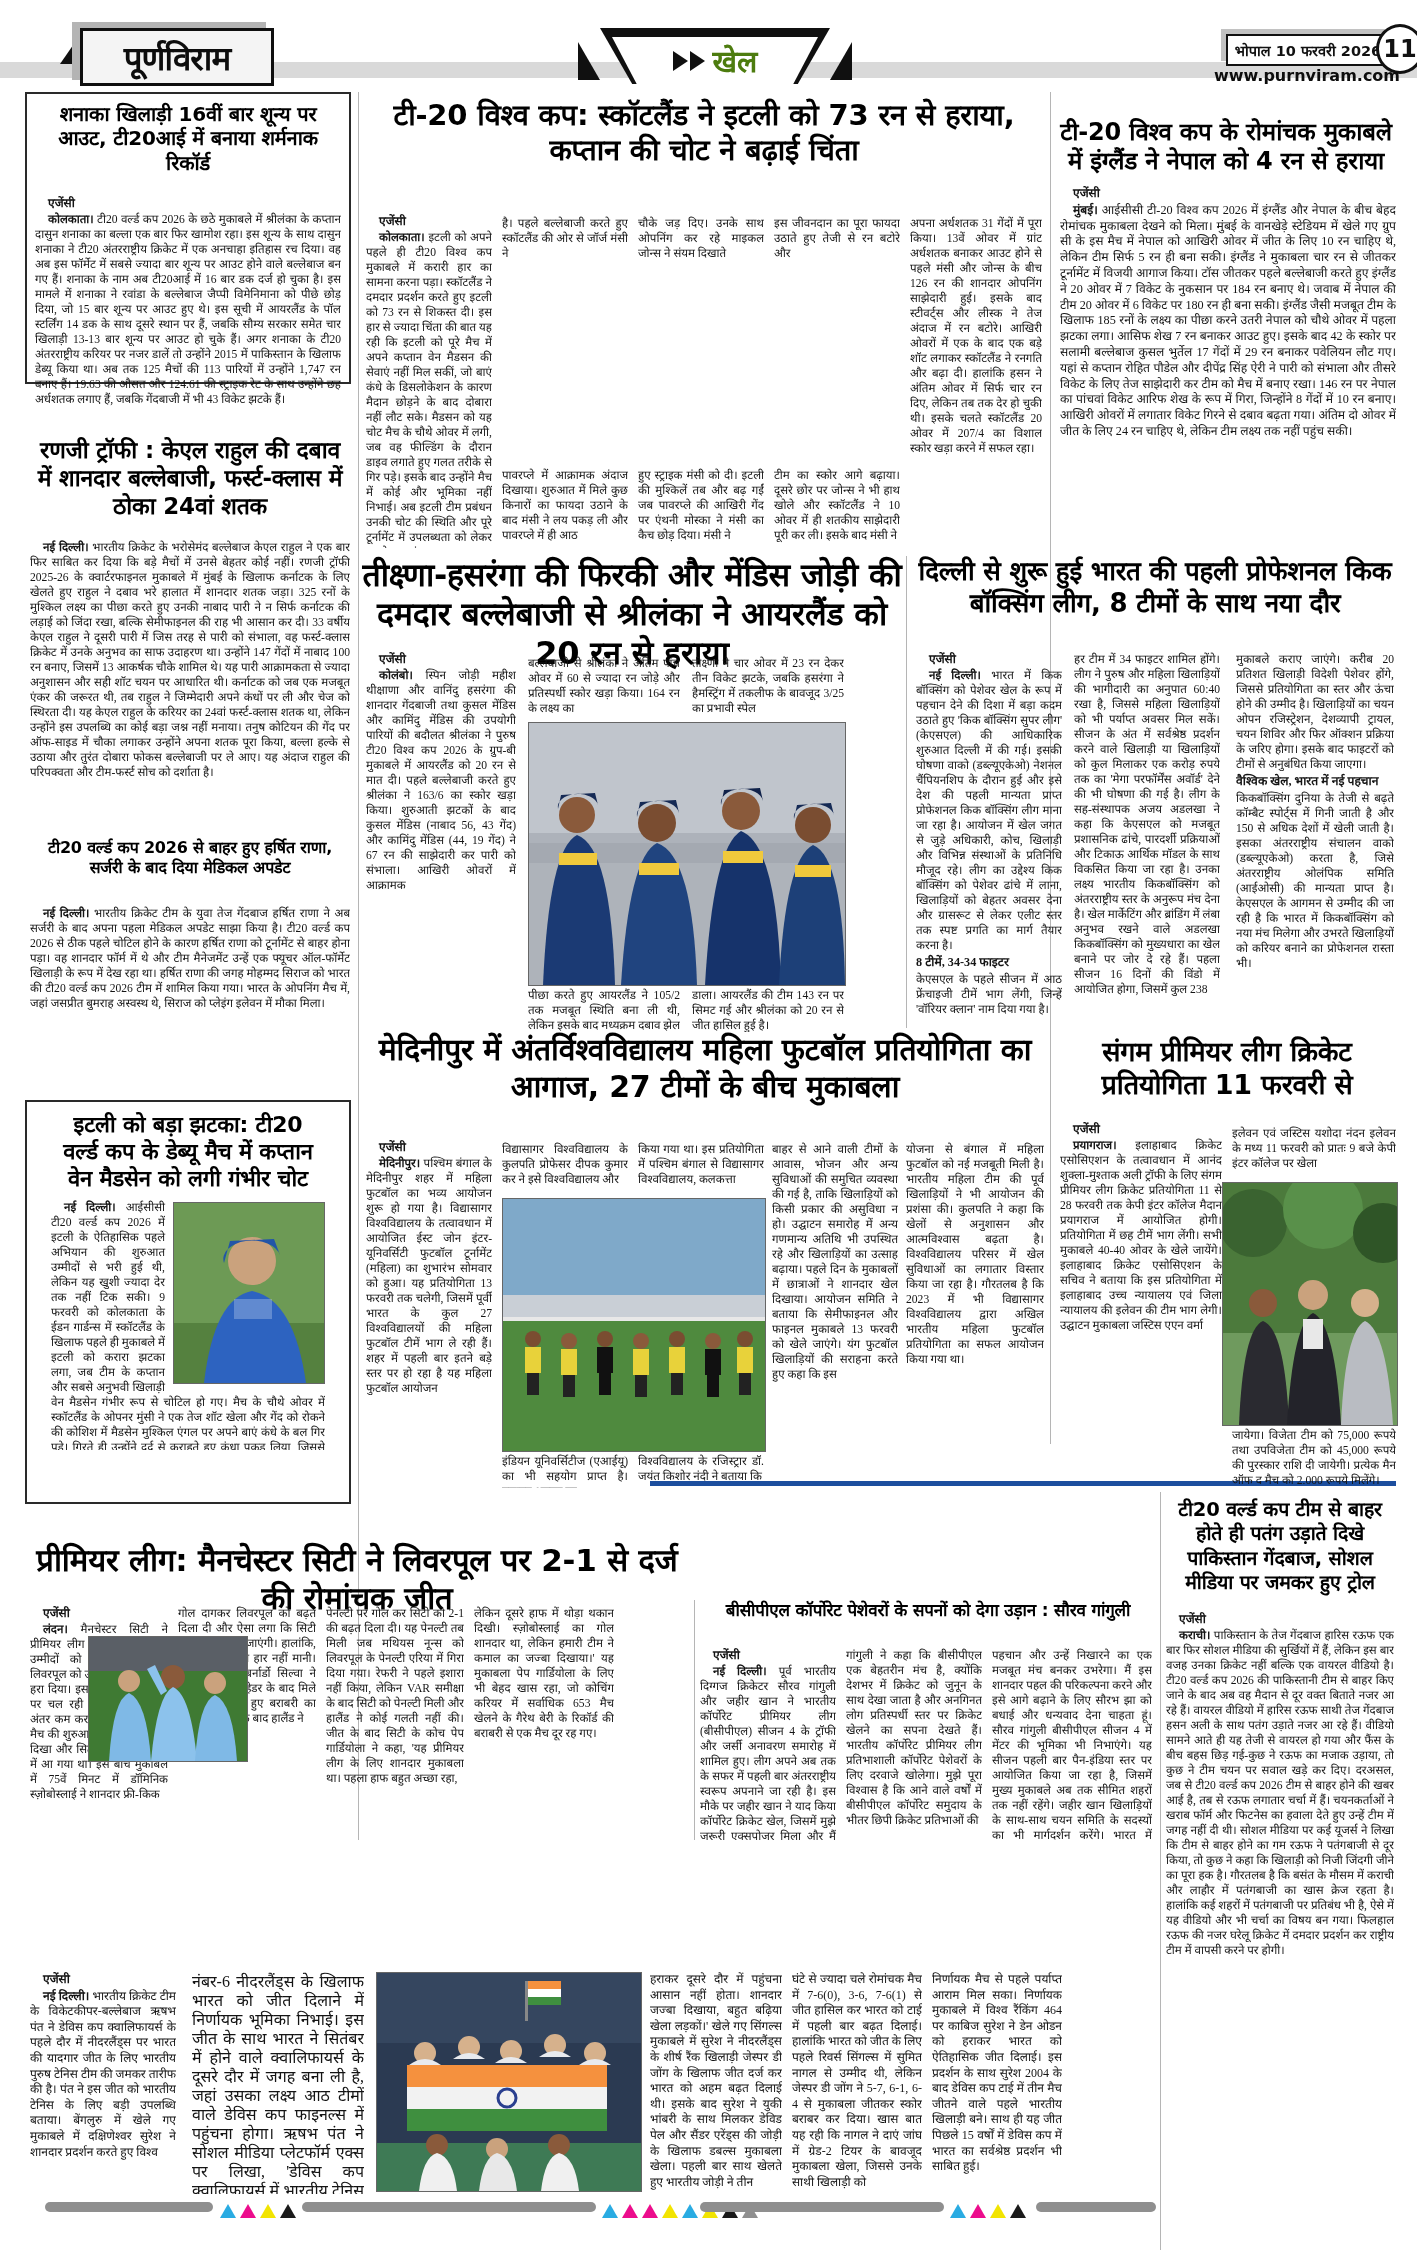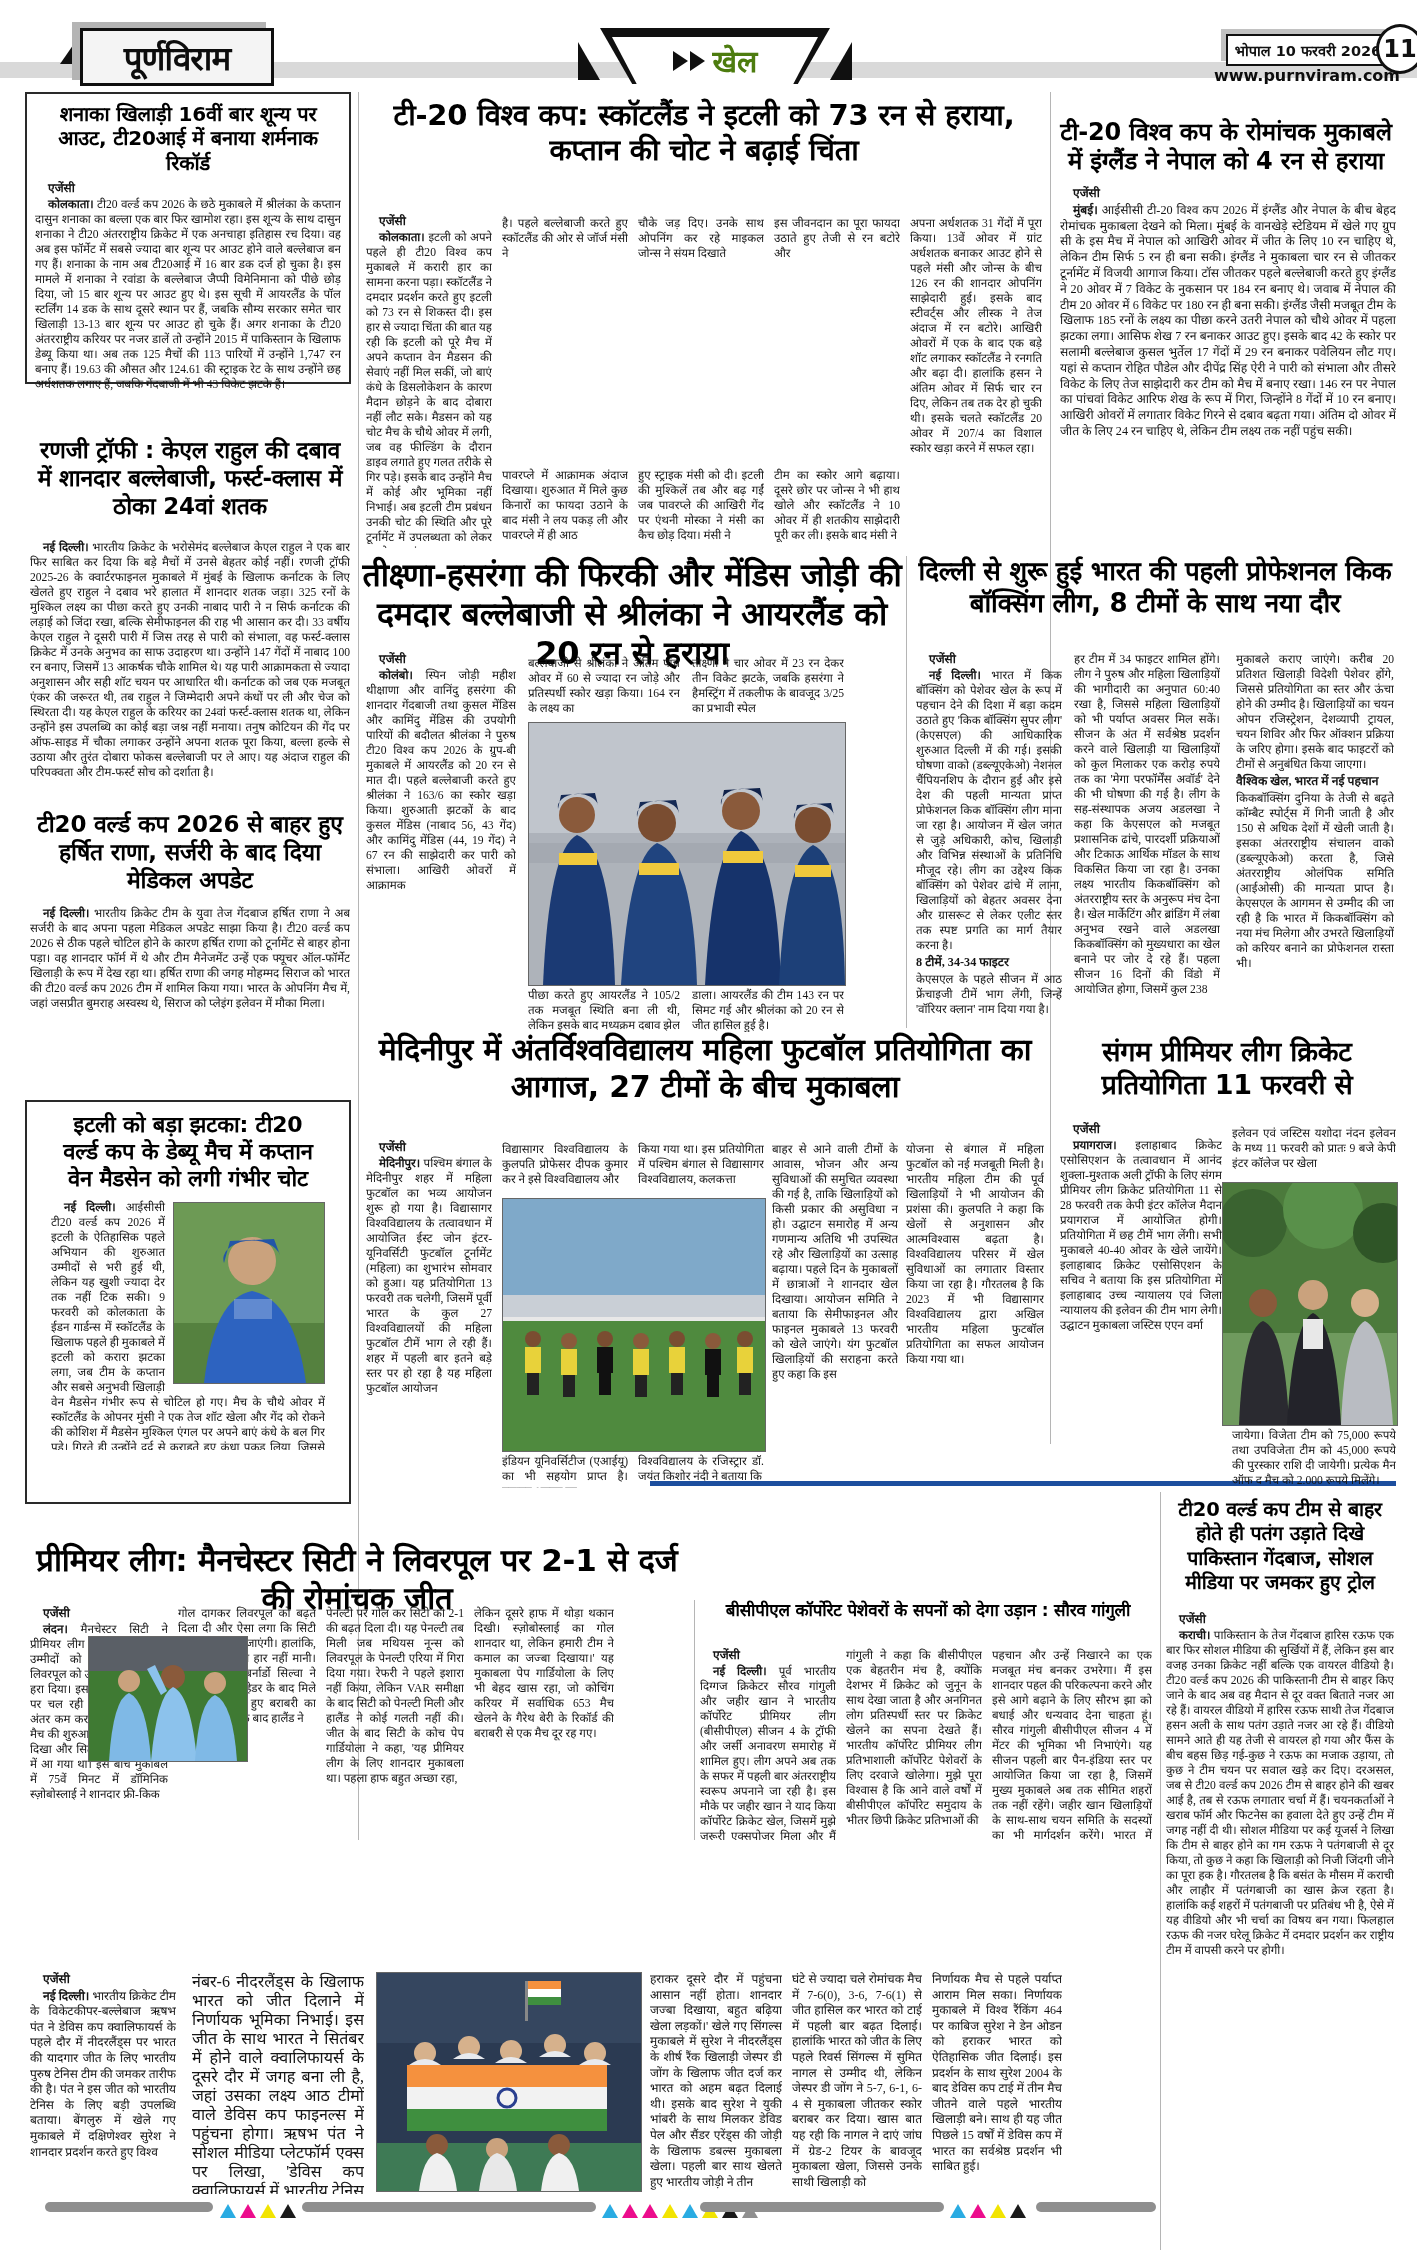--- a/index.html
+++ b/index.html
@@ -53,33 +53,33 @@
   <div class="abs" style="left:1214px;top:66px;width:184px;text-align:center;font-weight:bold;font-size:16px;color:#0d0d0d;">www.purnviram.com</div>
 
   <div class="abs vline" style="left:358px;top:92px;height:1748px;"></div>
   <div class="abs vline" style="left:1050px;top:92px;height:1352px;"></div>
   <div class="abs vline" style="left:906px;top:556px;height:472px;"></div>
   <div class="abs vline" style="left:694px;top:1600px;height:240px;"></div>
   <div class="abs vline" style="left:1160px;top:1492px;height:758px;"></div>
   <div class="abs bluebar" style="left:650px;top:1481px;width:746px;height:5px;"></div>
 
   <div class="abs box" style="left:25px;top:92px;width:326px;height:292px;padding:6px 8px;box-sizing:border-box;">
-    <div class="hl" style="font-size:20px;margin:2px 4px 6px;">शनाका खिलाड़ी 16वीं बार शून्य पर आउट, टी20आई में बनाया शर्मनाक रिकॉर्ड</div>
+    <div class="hl" style="font-size:20px;margin:2px 4px 21px;">शनाका खिलाड़ी 16वीं बार शून्य पर आउट, टी20आई में बनाया शर्मनाक रिकॉर्ड</div>
     <div class="bt" style="height:218px;">
       <div class="byline">एजेंसी</div>
       <p><span class="dl">कोलकाता।</span> <span>टी20 वर्ल्ड कप 2026 के छठे मुकाबले में श्रीलंका के कप्तान दासुन शनाका का बल्ला एक बार फिर खामोश रहा। इस शून्य के साथ दासुन शनाका ने टी20 अंतरराष्ट्रीय क्रिकेट में एक अनचाहा इतिहास रच दिया। वह अब इस फॉर्मेट में सबसे ज्यादा बार शून्य पर आउट होने वाले बल्लेबाज बन गए हैं। शनाका के नाम अब टी20आई में 16 बार डक दर्ज हो चुका है। इस मामले में शनाका ने रवांडा के बल्लेबाज जैप्पी विमेनिमाना को पीछे छोड़ दिया, जो 15 बार शून्य पर आउट हुए थे। इस सूची में आयरलैंड के पॉल स्टर्लिंग 14 डक के साथ दूसरे स्थान पर हैं, जबकि सौम्य सरकार समेत चार खिलाड़ी 13-13 बार शून्य पर आउट हो चुके हैं। अगर शनाका के टी20 अंतरराष्ट्रीय करियर पर नजर डालें तो उन्होंने 2015 में पाकिस्तान के खिलाफ डेब्यू किया था। अब तक 125 मैचों की 113 पारियों में उन्होंने 1,747 रन बनाए हैं। 19.63 की औसत और 124.61 की स्ट्राइक रेट के साथ उन्होंने छह अर्धशतक लगाए हैं, जबकि गेंदबाजी में भी 43 विकेट झटके हैं।</span></p>
     </div>
   </div>
 
   <div class="abs hl" style="left:30px;top:436px;width:320px;font-size:23px;">रणजी ट्रॉफी : केएल राहुल की दबाव में शानदार बल्लेबाजी, फर्स्ट-क्लास में ठोका 24वां शतक</div>
   <div class="abs bt" style="left:30px;top:540px;width:320px;height:290px;">
     <p><span class="dl">नई दिल्ली।</span> <span>भारतीय क्रिकेट के भरोसेमंद बल्लेबाज केएल राहुल ने एक बार फिर साबित कर दिया कि बड़े मैचों में उनसे बेहतर कोई नहीं। रणजी ट्रॉफी 2025-26 के क्वार्टरफाइनल मुकाबले में मुंबई के खिलाफ कर्नाटक के लिए खेलते हुए राहुल ने दबाव भरे हालात में शानदार शतक जड़ा। 325 रनों के मुश्किल लक्ष्य का पीछा करते हुए उनकी नाबाद पारी ने न सिर्फ कर्नाटक की लड़ाई को जिंदा रखा, बल्कि सेमीफाइनल की राह भी आसान कर दी। 33 वर्षीय केएल राहुल ने दूसरी पारी में जिस तरह से पारी को संभाला, वह फर्स्ट-क्लास क्रिकेट में उनके अनुभव का साफ उदाहरण था। उन्होंने 147 गेंदों में नाबाद 100 रन बनाए, जिसमें 13 आकर्षक चौके शामिल थे। यह पारी आक्रामकता से ज्यादा अनुशासन और सही शॉट चयन पर आधारित थी। कर्नाटक को जब एक मजबूत एंकर की जरूरत थी, तब राहुल ने जिम्मेदारी अपने कंधों पर ली और चेज को स्थिरता दी। यह केएल राहुल के करियर का 24वां फर्स्ट-क्लास शतक था, लेकिन उन्होंने इस उपलब्धि का कोई बड़ा जश्न नहीं मनाया। तनुष कोटियन की गेंद पर ऑफ-साइड में चौका लगाकर उन्होंने अपना शतक पूरा किया, बल्ला हल्के से उठाया और तुरंत दोबारा फोकस बल्लेबाजी पर ले आए। यह अंदाज राहुल की परिपक्वता और टीम-फर्स्ट सोच को दर्शाता है।</span></p>
   </div>
 
-  <div class="abs hl" style="left:30px;top:810px;width:320px;font-size:23px;text-align:center;">टी20 वर्ल्ड कप 2026 से बाहर हुए हर्षित राणा, सर्जरी के बाद दिया मेडिकल अपडेट</div>
+  <div class="abs hl" style="left:30px;top:838px;width:320px;font-size:16px;text-align:center;">टी20 वर्ल्ड कप 2026 से बाहर हुए हर्षित राणा, सर्जरी के बाद दिया मेडिकल अपडेट</div>
   <div class="abs bt" style="left:30px;top:906px;width:320px;height:188px;">
     <p><span class="dl">नई दिल्ली।</span> <span>भारतीय क्रिकेट टीम के युवा तेज गेंदबाज हर्षित राणा ने अब सर्जरी के बाद अपना पहला मेडिकल अपडेट साझा किया है। टी20 वर्ल्ड कप 2026 से ठीक पहले चोटिल होने के कारण हर्षित राणा को टूर्नामेंट से बाहर होना पड़ा। वह शानदार फॉर्म में थे और टीम मैनेजमेंट उन्हें एक फ्यूचर ऑल-फॉर्मेट खिलाड़ी के रूप में देख रहा था। हर्षित राणा की जगह मोहम्मद सिराज को भारत की टी20 वर्ल्ड कप 2026 टीम में शामिल किया गया। भारत के ओपनिंग मैच में, जहां जसप्रीत बुमराह अस्वस्थ थे, सिराज को प्लेइंग इलेवन में मौका मिला।</span></p>
   </div>
 
   <div class="abs box" style="left:25px;top:1100px;width:326px;height:404px;padding:8px 24px;box-sizing:border-box;">
     <div class="hl" style="font-size:22px;margin:2px 6px 8px;">इटली को बड़ा झटका: टी20 वर्ल्ड कप के डेब्यू मैच में कप्तान वेन मैडसेन को लगी गंभीर चोट</div>
     <div class="bt" style="height:250px;">
       <div class="ph" style="float:right;width:150px;height:180px;margin:2px 0 4px 8px;">
         <svg width="150" height="180" viewBox="0 0 150 180">
           <rect width="150" height="180" fill="#6d9a55"></rect>

